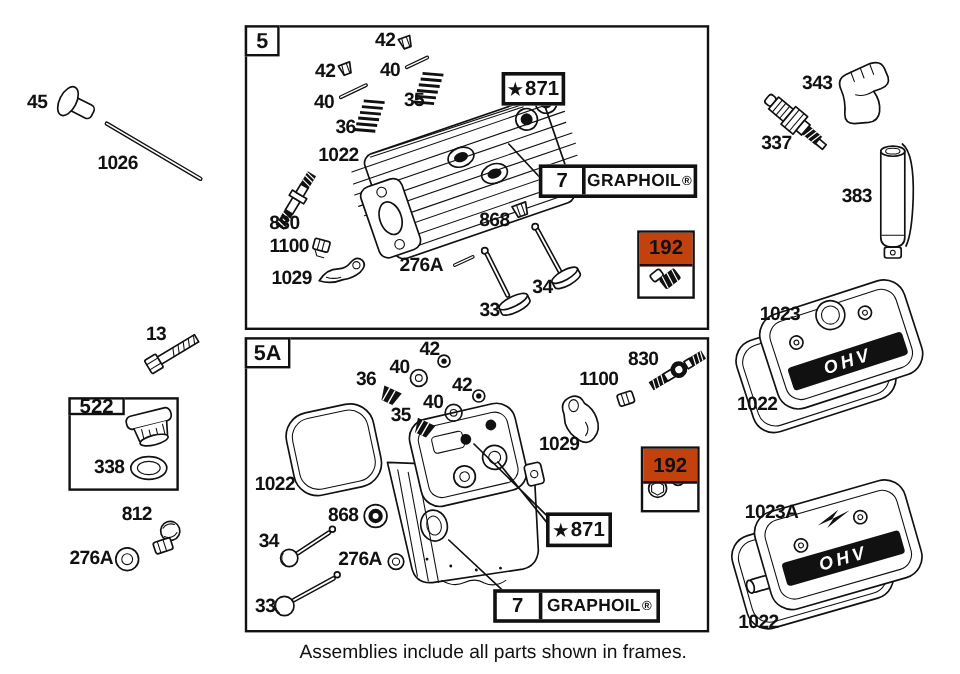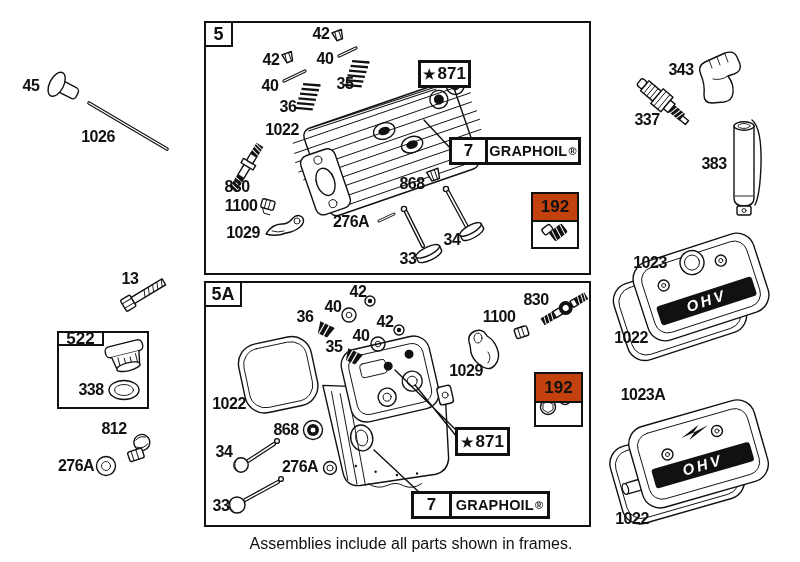--- a/index.html
+++ b/index.html
@@ -378,21 +378,21 @@
 <span class="lbl" style="left:130px;top:279px;">13</span>
 <span class="lbl" style="left:91px;top:390px;">338</span>
 <span class="lbl" style="left:114px;top:429px;">812</span>
 <span class="lbl" style="left:76px;top:466px;">276A</span>
 
 <span class="lbl" style="left:681px;top:70px;">343</span>
 <span class="lbl" style="left:647px;top:120px;">337</span>
 <span class="lbl" style="left:714px;top:164px;">383</span>
 <span class="lbl" style="left:605px;top:263px;margin-left:45px;">1023</span>
 <span class="lbl" style="left:631px;top:338px;">1022</span>
-<span class="lbl" style="left:643px;top:395px;">1023A</span>
+<span class="lbl" style="left:643px;top:428px;">1023A</span>
 <span class="lbl" style="left:632px;top:519px;">1022</span>
 
 <span class="lbl" style="left:321px;top:34px;">42</span>
 <span class="lbl" style="left:271px;top:60px;">42</span>
 <span class="lbl" style="left:325px;top:59px;">40</span>
 <span class="lbl" style="left:270px;top:86px;">40</span>
 <span class="lbl" style="left:345px;top:84px;">35</span>
 <span class="lbl" style="left:288px;top:107px;">36</span>
 <span class="lbl" style="left:282px;top:130px;">1022</span>
 <span class="lbl" style="left:237px;top:187px;">830</span>

